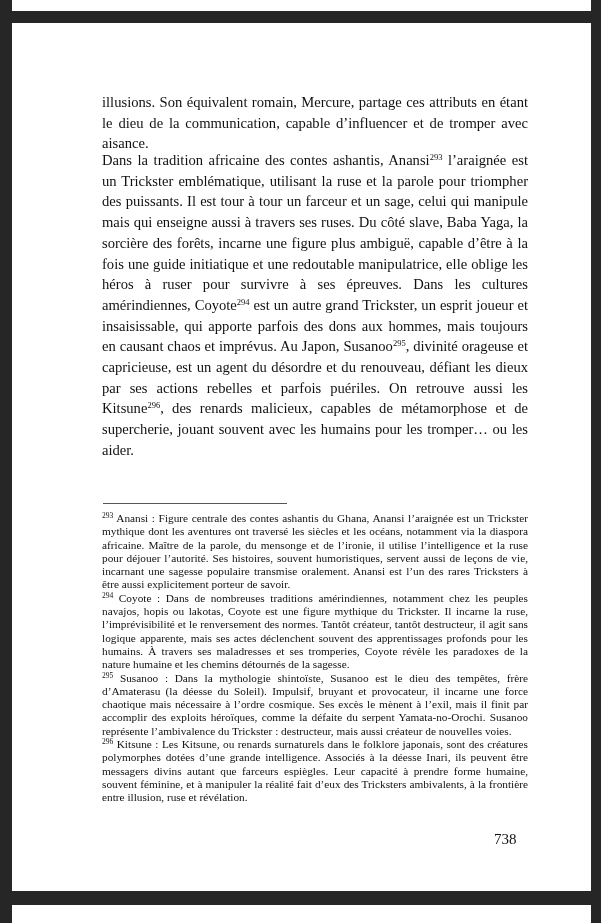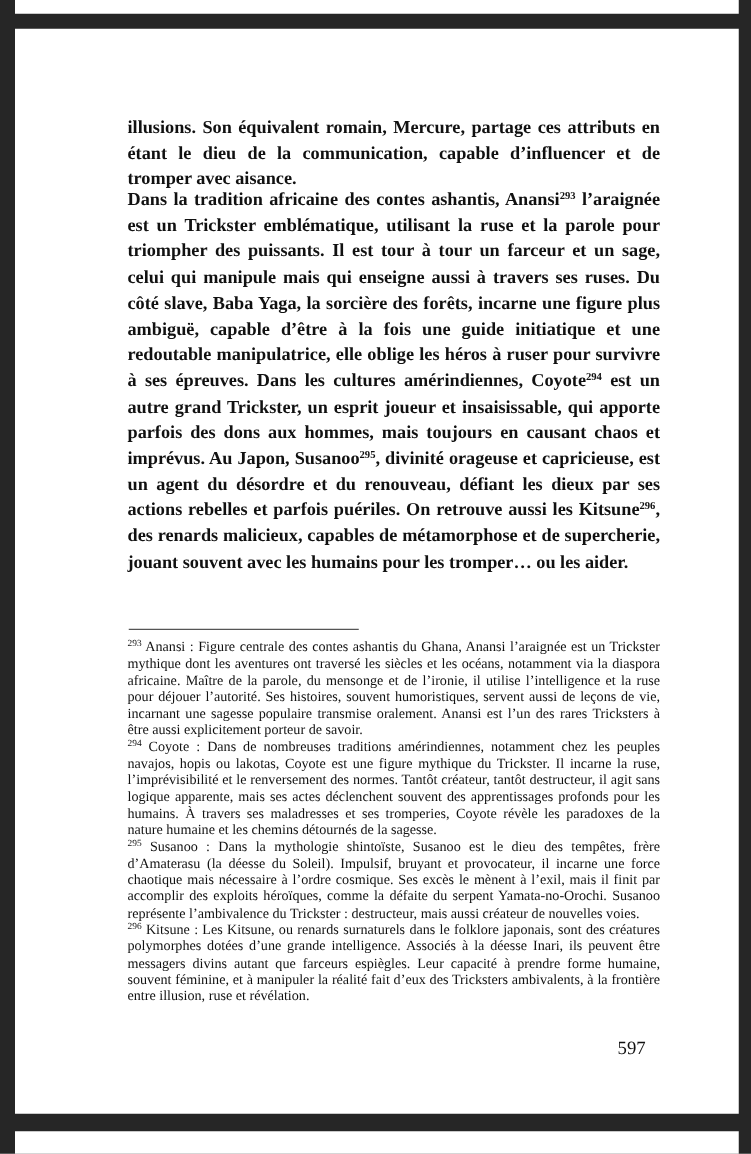--- a/index.html
+++ b/index.html
@@ -15,21 +15,20 @@
   }
   .page-prev { top: 0; height: 11px; }
   .page-main { top: 23px; height: 868px; }
   .page-next { top: 905px; height: 30px; }
 
   .body-text {
     position: absolute; left: 90px; width: 426px;
     font-size: 14.6px; line-height: 20.7px;
     text-align: justify;
     margin: 0;
-    font-weight: bold;
   }
   .p1 { top: 69px; }
   .p2 { top: 127px; }
   .body-text sup { font-size: 8.5px; line-height: 0; vertical-align: 5px; }
 
   .fn-sep {
     position: absolute; left: 91px; top: 480px; width: 184px; height: 0;
     border-top: 1px solid #555;
   }
   .footnotes {
@@ -61,16 +60,16 @@
 
   <div class="fn-sep"></div>
 
   <div class="footnotes">
     <p class="fn"><sup>293</sup> <b>Anansi</b><span> : Figure centrale des contes ashantis du Ghana, Anansi l’araignée est un Trickster mythique dont les aventures ont traversé les siècles et les océans, notamment via la diaspora africaine. Maître de la parole, du mensonge et de l’ironie, il utilise l’intelligence et la ruse pour déjouer l’autorité. Ses histoires, souvent humoristiques, servent aussi de leçons de vie, incarnant une sagesse populaire transmise oralement. Anansi est l’un des rares Tricksters à être aussi explicitement porteur de savoir.</span></p>
     <p class="fn"><sup>294</sup> <b>Coyote</b><span> : Dans de nombreuses traditions amérindiennes, notamment chez les peuples navajos, hopis ou lakotas, Coyote est une figure mythique du Trickster. Il incarne la ruse, l’imprévisibilité et le renversement des normes. Tantôt créateur, tantôt destructeur, il agit sans logique apparente, mais ses actes déclenchent souvent des apprentissages profonds pour les humains. À travers ses maladresses et ses tromperies, Coyote révèle les paradoxes de la nature humaine et les chemins détournés de la sagesse.</span></p>
     <p class="fn"><sup>295</sup> <b>Susanoo</b><span> : Dans la mythologie shintoïste, Susanoo est le dieu des tempêtes, frère d’Amaterasu (la déesse du Soleil). Impulsif, bruyant et provocateur, il incarne une force chaotique mais nécessaire à l’ordre cosmique. Ses excès le mènent à l’exil, mais il finit par accomplir des exploits héroïques, comme la défaite du serpent Yamata-no-Orochi. Susanoo représente l’ambivalence du Trickster : destructeur, mais aussi créateur de nouvelles voies.</span></p>
     <p class="fn"><sup>296</sup> <b>Kitsune</b><span> : Les Kitsune, ou renards surnaturels dans le folklore japonais, sont des créatures polymorphes dotées d’une grande intelligence. Associés à la déesse Inari, ils peuvent être messagers divins autant que farceurs espiègles. Leur capacité à prendre forme humaine, souvent féminine, et à manipuler la réalité fait d’eux des Tricksters ambivalents, à la frontière entre illusion, ruse et révélation.</span></p>
   </div>
 
-  <div class="page-number">597</div>
+  <div class="page-number">738</div>
 </div>
 
 <div class="page page-next"></div>
 
 </body></html>

